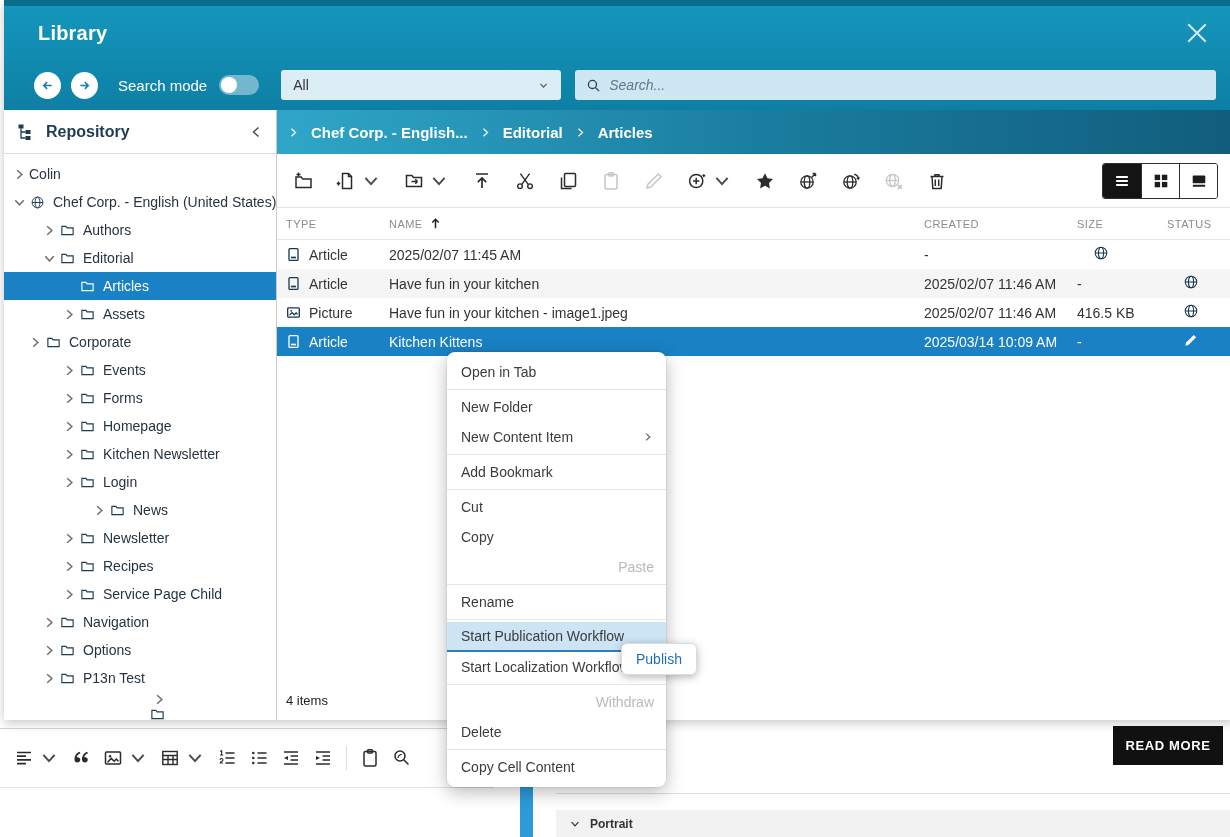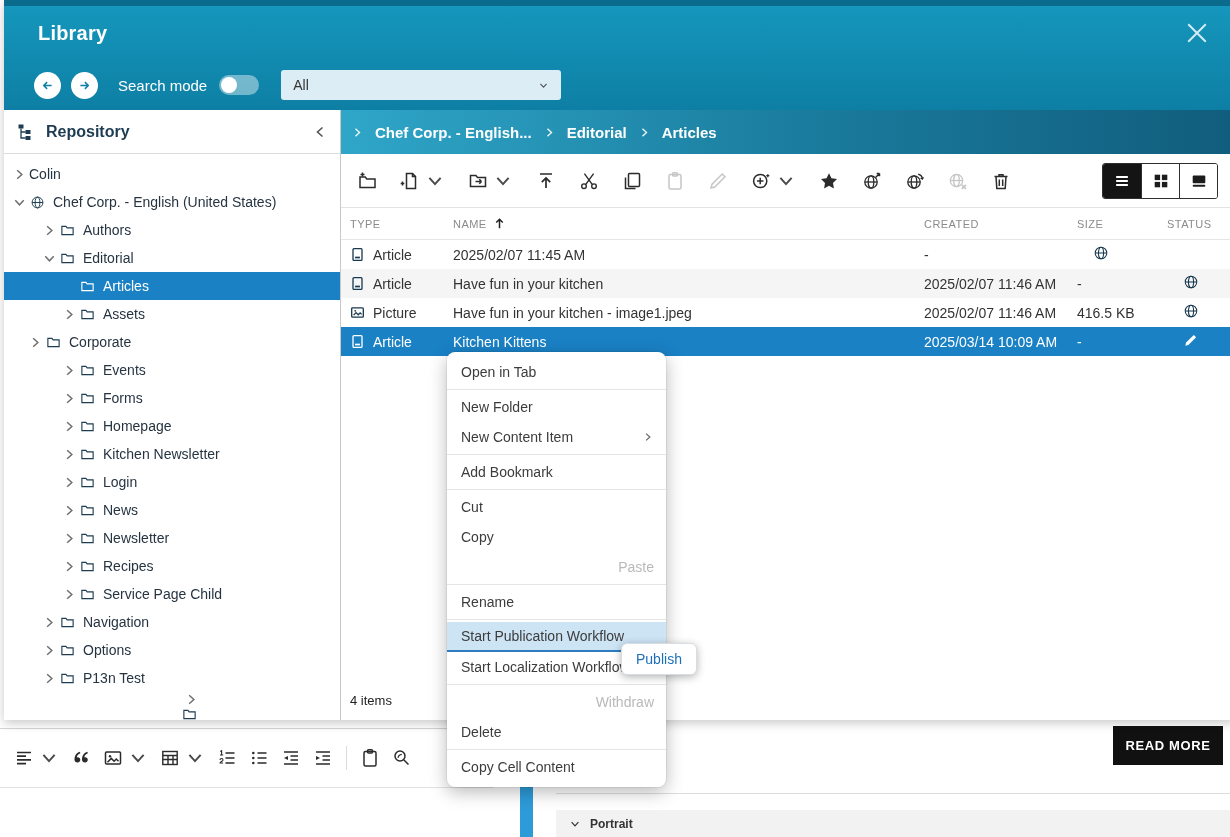--- a/index.html
+++ b/index.html
@@ -28,21 +28,21 @@
     justify-content:space-between; padding:0 12px; font-size:14px; color:#333; margin-right:14px; cursor:pointer; flex:none; }
   .filter-select .ic { width:11px; height:11px; color:#555; }
   .search-box { flex:1; height:30px; background:#cfe7f2; border-radius:3px; display:flex; align-items:center; gap:8px; padding:0 11px; margin-right:18px; }
   .search-box .ic { width:15px; height:15px; color:#2b3e49; flex:none; }
   .search-box input { flex:1; border:none; background:transparent; outline:none; font-family:inherit; font-size:14px; color:#33505e; font-style:italic; }
   .search-box input::placeholder { color:#5c7a89; font-style:italic; opacity:1; }
 
   .win-body { display:flex; height:610px; }
 
   
-  aside { width:337px; flex:none; border-right:1px solid #c9c9c9; display:flex; flex-direction:column; background:#fff; }
+  aside { width:273px; flex:none; border-right:1px solid #c9c9c9; display:flex; flex-direction:column; background:#fff; }
   .repo-header { height:44px; flex:none; border-bottom:1px solid #ddd; display:flex; align-items:center; padding:0 12px; gap:10px; }
   .repo-icon { width:20px; height:20px; color:#1d3c52; }
   .repo-title { flex:1; font-size:16px; font-weight:600; color:#1d3c52; }
   .collapse-btn { width:16px; height:16px; color:#555; cursor:pointer; }
   .tree { flex:1; overflow:hidden; padding-top:6px; }
   .tree-item { height:28px; display:flex; align-items:center; font-size:14px; color:#263442; cursor:pointer; white-space:nowrap; overflow:hidden; }
   .tree-item .tw-chev { width:15px; height:15px; color:#6f6f6f; flex:none; }
   .tree-item .tw-icon { width:15px; height:15px; color:#1d3c52; flex:none; margin:0 6px 0 3px; }
   .tree-item .tw-label { margin-left:2px; }
   .tree-item.selected { background:var(--accent,#1a81c5); color:#fff; }
@@ -257,20 +257,29 @@
             <div class="knob"></div>
           </div>
         <div class="filter-select">
           <span>All</span>
           <span class="ic">
               <svg viewBox="0 0 16 16" fill="none" stroke="currentColor" stroke-width="1.6">
                 <path d="M3.5 5.5l4.5 5 4.5-5"></path>
               </svg>
             </span>
         </div>
+        <div class="search-box">
+          <span class="ic">
+              <svg viewBox="0 0 20 20" fill="none" stroke="currentColor" stroke-width="1.7">
+                <circle cx="8.6" cy="8.6" r="5.4"></circle>
+                <path d="M12.8 12.8L17.5 17.5"></path>
+              </svg>
+            </span>
+          <input placeholder="Search..." style="">
+        </div>
       </div>
     </div>
 
     <div class="win-body">
       <aside>
         <div class="repo-header">
           <span class="ic repo-icon">
               <svg viewBox="0 0 20 20" fill="none" stroke="currentColor" stroke-width="1.3">
                 <rect x="2.5" y="2.5" width="5" height="4" fill="currentColor" stroke="none"></rect>
                 <rect x="9.5" y="8" width="5" height="4" fill="currentColor" stroke="none"></rect>
@@ -428,21 +437,21 @@
                   <path d="M5.5 3.5l5 4.5-5 4.5"></path>
                 </svg>
               </span>
               <span class="ic tw-icon">
                 <svg viewBox="0 0 20 20" fill="none" stroke="currentColor" stroke-width="1.5">
                   <path d="M2.5 4.5h5.4l1.6 2h8v9H2.5z"></path>
                 </svg>
               </span>
               <span class="tw-label">Login</span>
             </div>
-            <div class="tree-item" style="padding-left: 58px;">
+            <div class="tree-item" style="padding-left: 88px;">
               <span class="ic tw-chev">
                 <svg viewBox="0 0 16 16" fill="none" stroke="currentColor" stroke-width="1.6">
                   <path d="M5.5 3.5l5 4.5-5 4.5"></path>
                 </svg>
               </span>
               <span class="ic tw-icon">
                 <svg viewBox="0 0 20 20" fill="none" stroke="currentColor" stroke-width="1.5">
                   <path d="M2.5 4.5h5.4l1.6 2h8v9H2.5z"></path>
                 </svg>
               </span>

